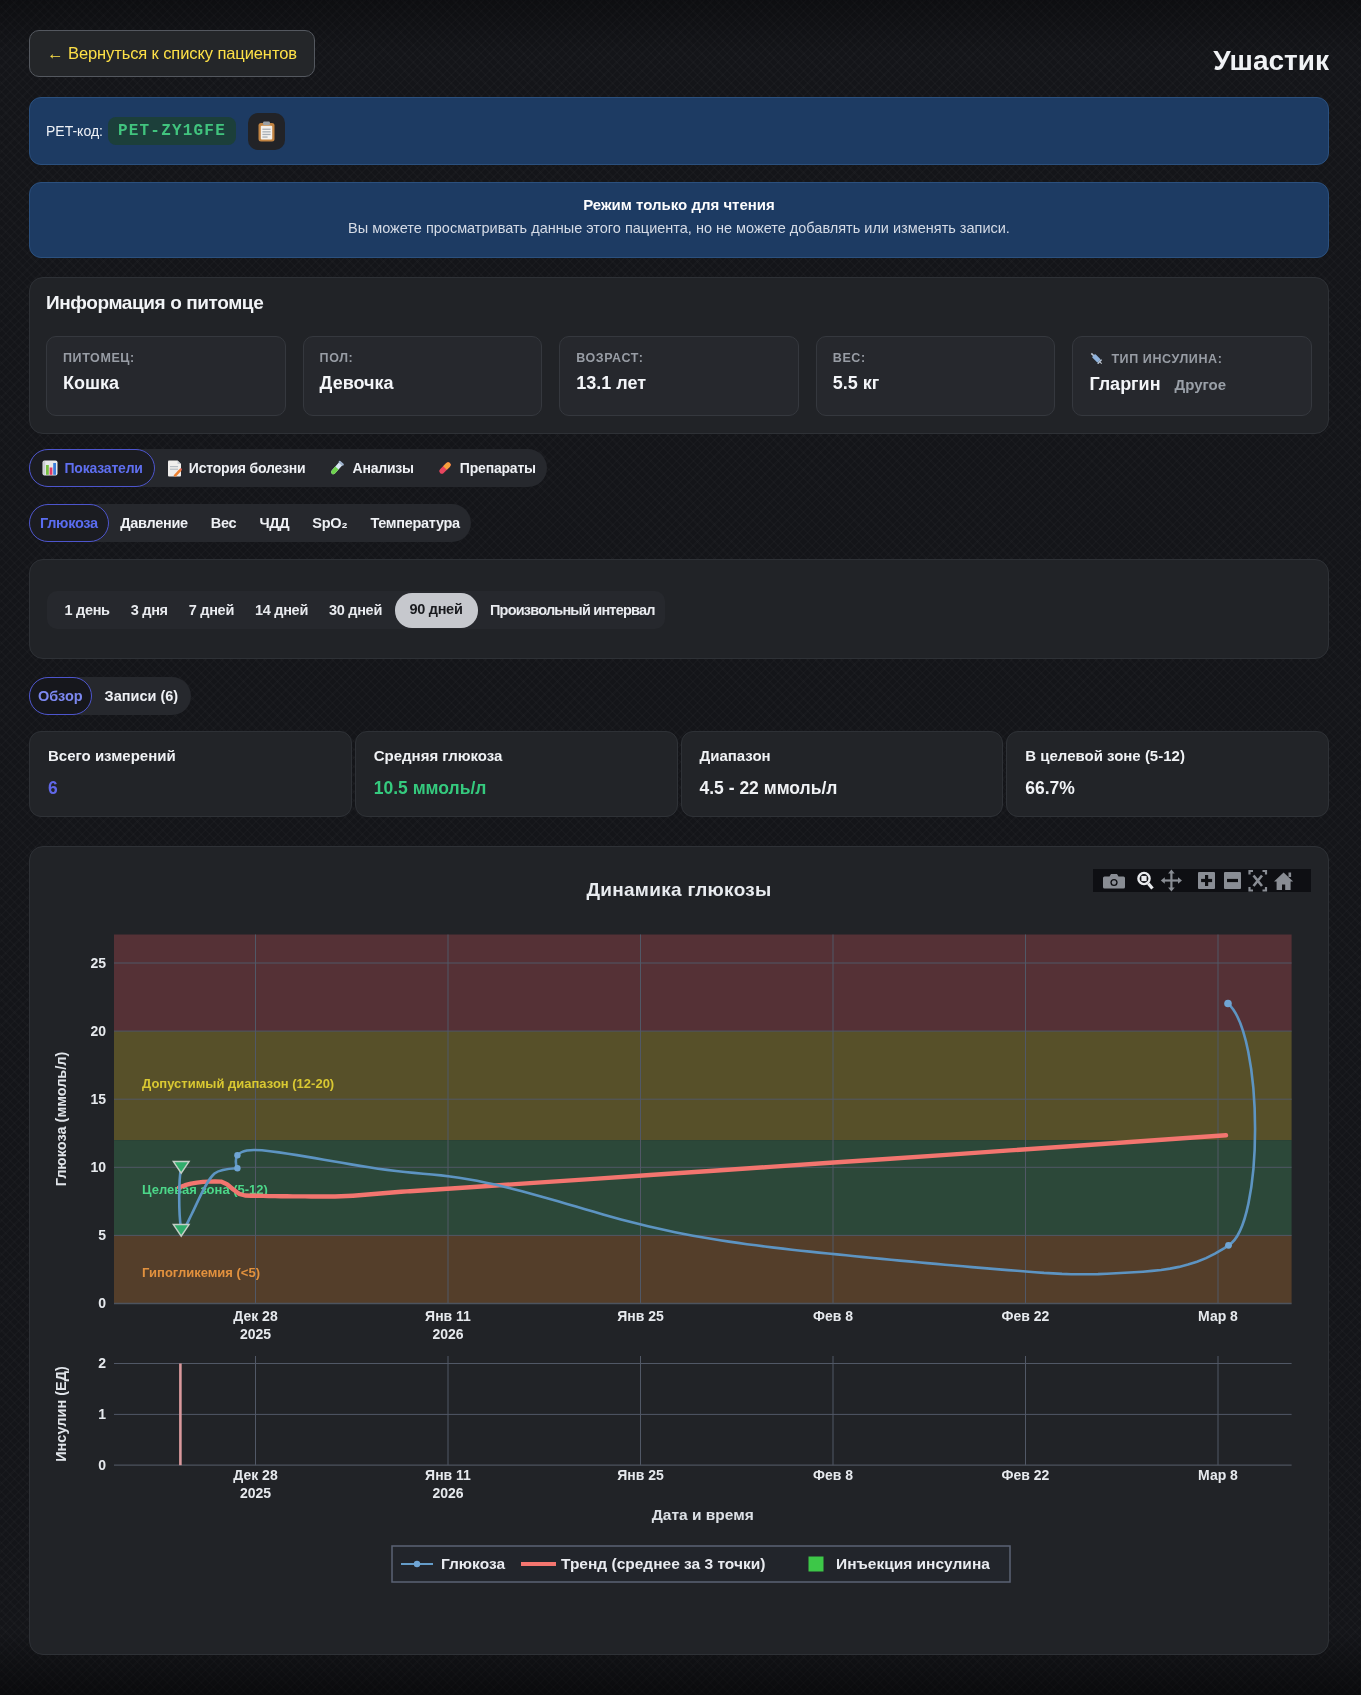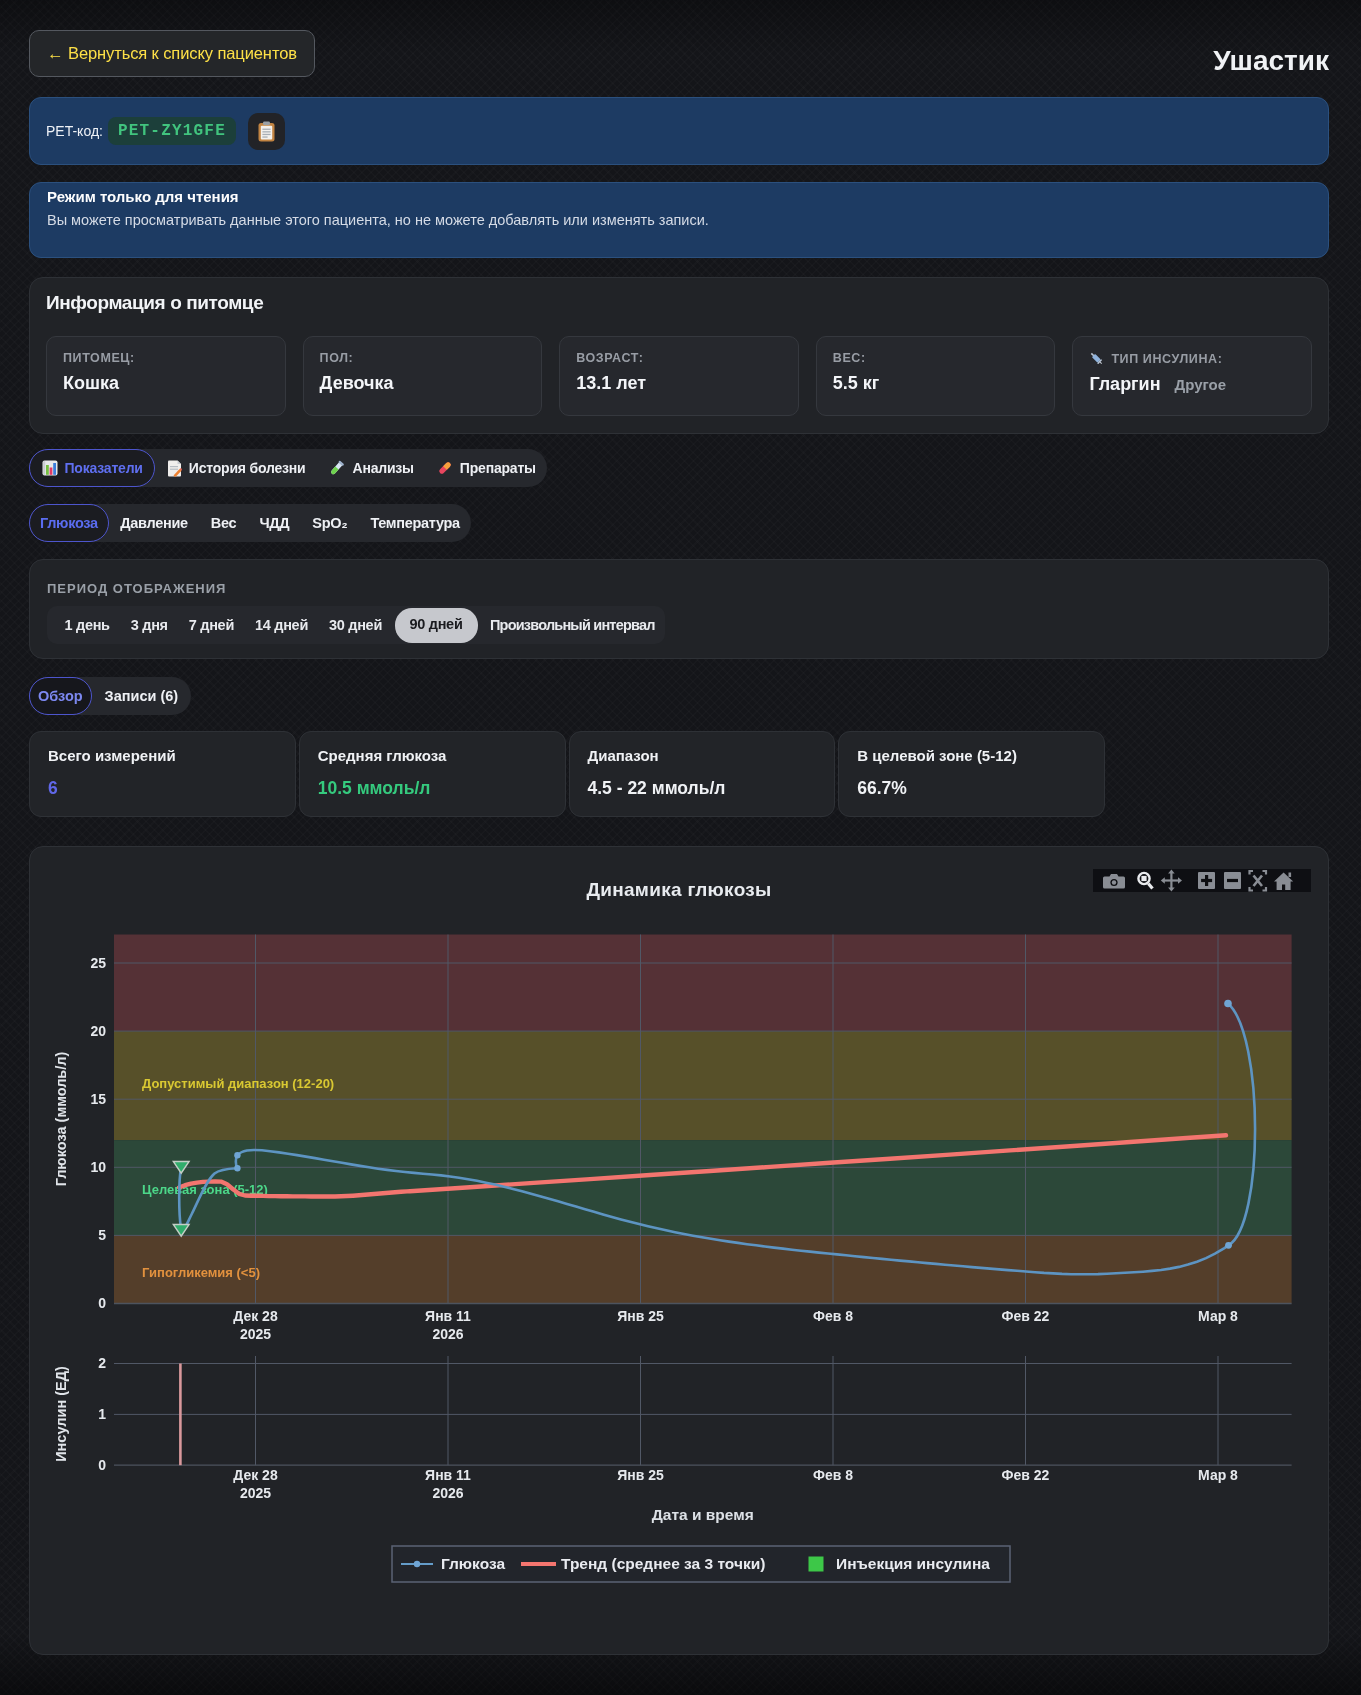--- a/index.html
+++ b/index.html
@@ -26,21 +26,21 @@
 }
 .petcode{top:97px;height:68px;display:flex;align-items:center;padding-left:16px;}
 .petcode .lbl{font-size:14px;color:#eef1f6;}
 .code{
   margin-left:5px;background:#1c3f3a;color:#41c47e;
   font-family:"Liberation Mono", monospace;font-size:16px;font-weight:700;letter-spacing:1.2px;
   padding:5px 10px;border-radius:8px;
 }
 .copybtn{margin-left:12px;width:37px;height:37px;background:#222327;border-radius:10px;
   display:flex;align-items:center;justify-content:center;}
-.readonly{top:182px;height:76px;padding:5px 17px;}
+.readonly{top:182px;height:76px;padding:13px 17px;text-align:center;}
 .readonly b{font-size:15px;color:#fdfdfe;display:block;}
 .readonly p{font-size:14.5px;color:#d5dbe6;margin-top:7px;}
 .card{left:29px;width:1300px;background:#212327;border:1px solid #2e3136;border-radius:14px;}
 .info{top:277px;height:157px;padding:13px 16px;}
 .info h2{font-size:19px;font-weight:700;color:#f2f4f7;line-height:24px;letter-spacing:-0.4px;}
 .igrid{margin-top:21px;display:flex;gap:17px;}
 .icard{flex:1 1 0;height:80px;background:#26282d;border:1px solid #35383e;border-radius:10px;padding:14px 16px;}
 .ilabel{font-size:12.5px;font-weight:700;color:#989da5;letter-spacing:.6px;display:flex;align-items:center;gap:7px;}
 .ival{font-size:18px;font-weight:700;color:#f3f5f8;margin-top:8px;}
 .ival .other{font-size:15px;color:#9aa0a8;margin-left:14px;font-weight:700;margin-top:20px;}
@@ -52,21 +52,21 @@
 .titem.active{background:#1b1c21;border:1.5px solid #4d55cd;border-radius:19px;color:#5f6ff0;}
 .t2item{padding:0 11.5px;font-size:14.5px;font-weight:700;color:#eef0f4;height:38px;display:flex;align-items:center;letter-spacing:-0.3px;}
 .t2item.active{padding:0 10px;background:#1b1c21;border:1.5px solid #4d55cd;border-radius:19px;color:#5a6cf0;}
 .t3item{padding:0 13px;font-size:14.5px;font-weight:700;color:#eef0f4;height:38px;display:flex;align-items:center;}
 .t3item.active{background:#16171c;border:1.5px solid #4d55cd;border-radius:19px;color:#7c88f0;padding:0 8px;}
 .period{top:559px;height:100px;padding:21px 17px 0;}
 .plabel{font-size:13px;font-weight:700;color:#9aa0a8;letter-spacing:1px;}
 .pstrip{margin-top:10px;padding-left:7px;display:inline-flex;align-items:center;background:#26282d;border-radius:10px;height:38px;}
 .pbtn{padding:0 10.5px;font-size:14.5px;font-weight:700;color:#e8eaee;letter-spacing:-0.3px;}
 .pbtn.active{background:#c6c8cd;color:#1a1b1f;border-radius:17px;height:35px;line-height:32px;margin:0 2px;padding:0 15px;}
-.stats{left:29px;top:731px;width:1076px;display:flex;gap:3px;}
+.stats{left:29px;top:731px;width:1300px;display:flex;gap:3px;}
 .scard{flex:1 1 0;height:86px;background:#222428;border:1px solid #2e3136;border-radius:12px;padding:15px 18px;}
 .slabel{font-size:15px;font-weight:700;color:#f0f2f5;}
 .sval{font-size:17.5px;font-weight:700;margin-top:14px;color:#f0f2f5;}
 .sval.blue{color:#6067e8;}
 .sval.green{color:#35ca7e;}
 .chartcard{top:846px;height:809px;}
 </style>
 </head>
 <body>
 <div class="abs back">← Вернуться к списку пациентов</div>
@@ -160,21 +160,20 @@
 <div class="abs pillrow tabs2">
   <div class="t2item active">Глюкоза</div>
   <div class="t2item">Давление</div>
   <div class="t2item">Вес</div>
   <div class="t2item">ЧДД</div>
   <div class="t2item">SpO₂</div>
   <div class="t2item">Температура</div>
 </div>
 
 <div class="abs card period">
-  <div class="plabel">ПЕРИОД ОТОБРАЖЕНИЯ</div>
   <div class="pstrip">
     <div class="pbtn">1 день</div>
     <div class="pbtn">3 дня</div>
     <div class="pbtn">7 дней</div>
     <div class="pbtn">14 дней</div>
     <div class="pbtn">30 дней</div>
     <div class="pbtn active">90 дней</div>
     <div class="pbtn" style="letter-spacing:-0.8px">Произвольный интервал</div>
   </div>
 </div>

